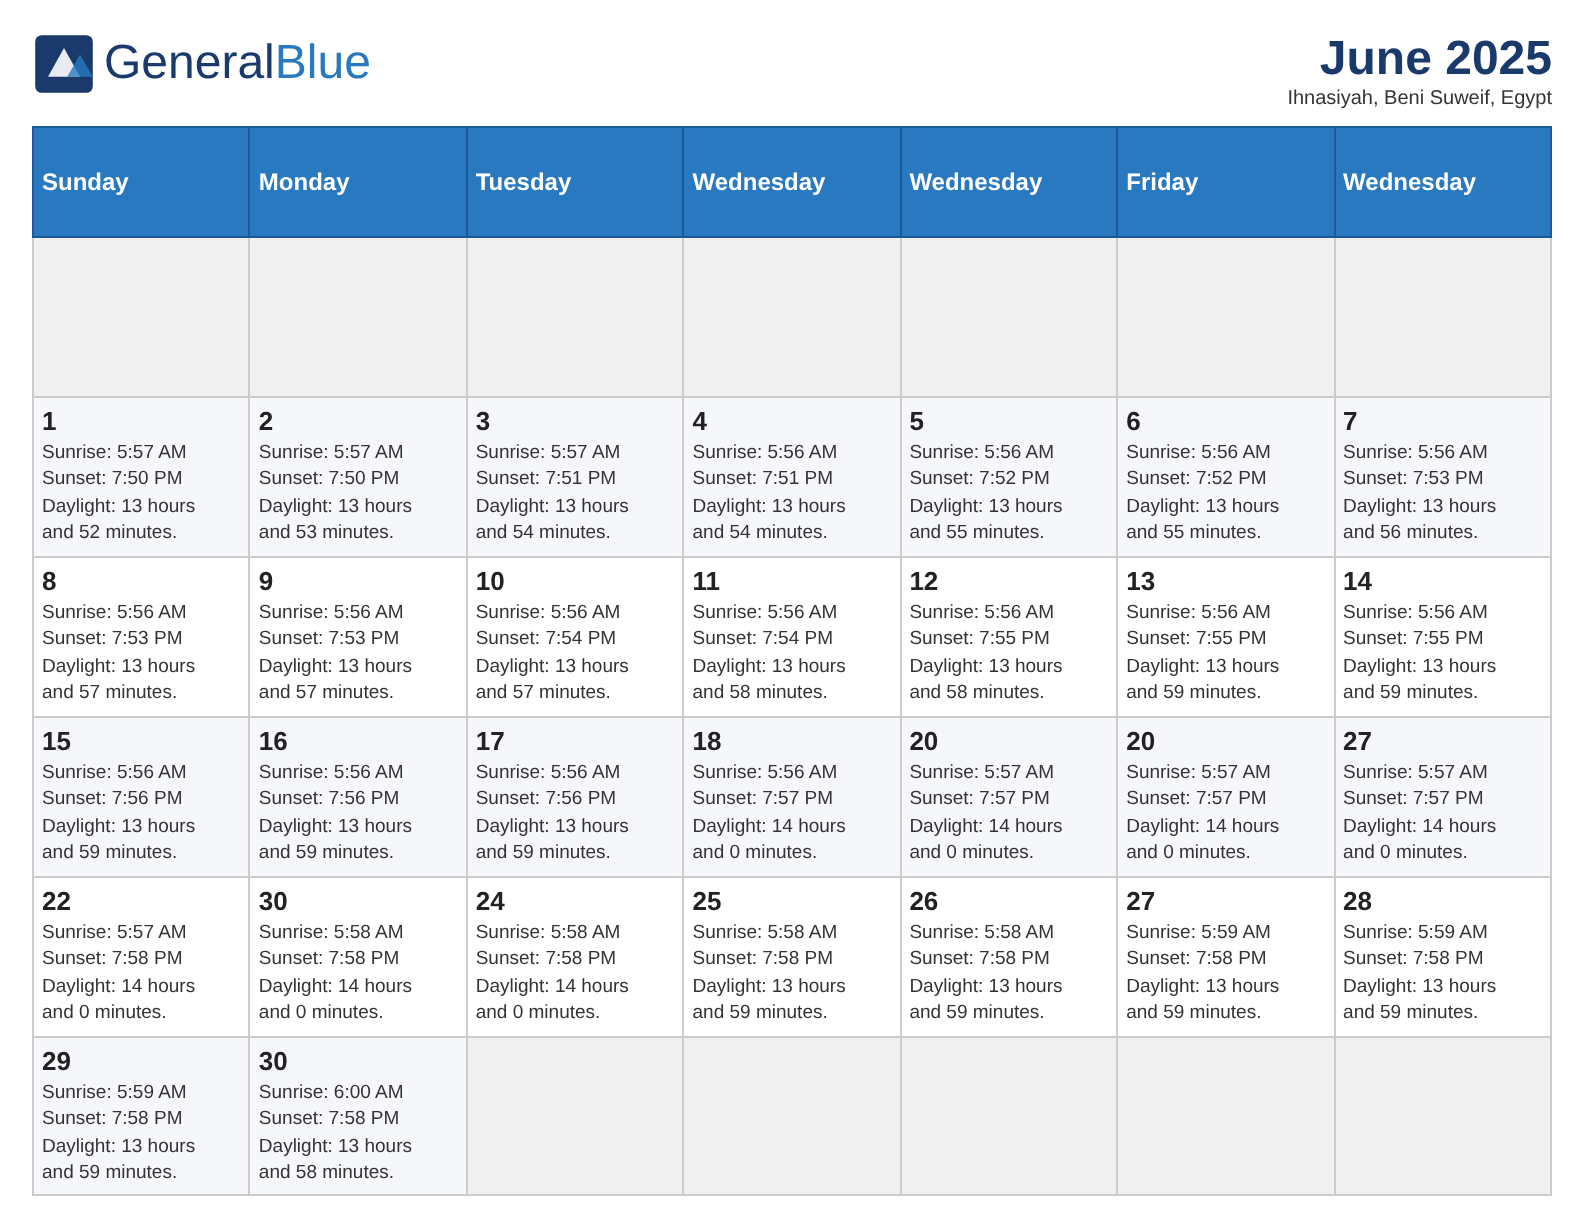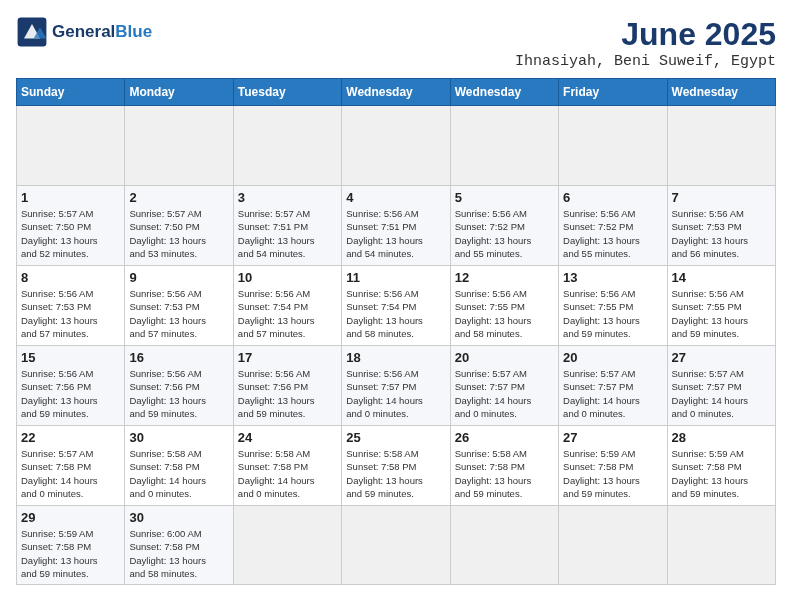--- a/index.html
+++ b/index.html
@@ -14,51 +14,50 @@
       display: flex;
       justify-content: space-between;
       align-items: flex-start;
       margin-bottom: 8px;
     }
     .logo {
       display: flex;
       align-items: center;
     }
     .logo-text {
-      font-size: 17px;
-      font-weight: bold;
+      font-size: 24px;
+      font-weight: normal;
       color: #1a3a6b;
       line-height: 1.1;
     }
     .logo-text .blue { color: #2979c0; }
     .logo-icon {
       width: 32px;
       height: 32px;
       margin-right: 4px;
     }
     .title-block { text-align: right; }
     .month-title {
-      font-size: 32px;
+      font-size: 24px;
       font-weight: bold;
       color: #1a3a6b;
     }
     .subtitle {
-      font-size: 15px;
+      font-size: 10px;
       color: #333;
-      font-family: Liberation Mono, monospace;
     }
     table {
       width: 100%;
       border-collapse: collapse;
       font-size: 10px;
     }
     thead tr th {
       background: #2979c0;
       color: #fff;
-      padding: 6px 4px;
+      padding: 20px 4px;
       text-align: left;
       font-size: 12px;
       font-weight: bold;
       border: 1px solid #1a5a9a;
     }
     tbody tr td {
       border: 1px solid #ccc;
       vertical-align: top;
       padding: 4px;
       height: 80px;

